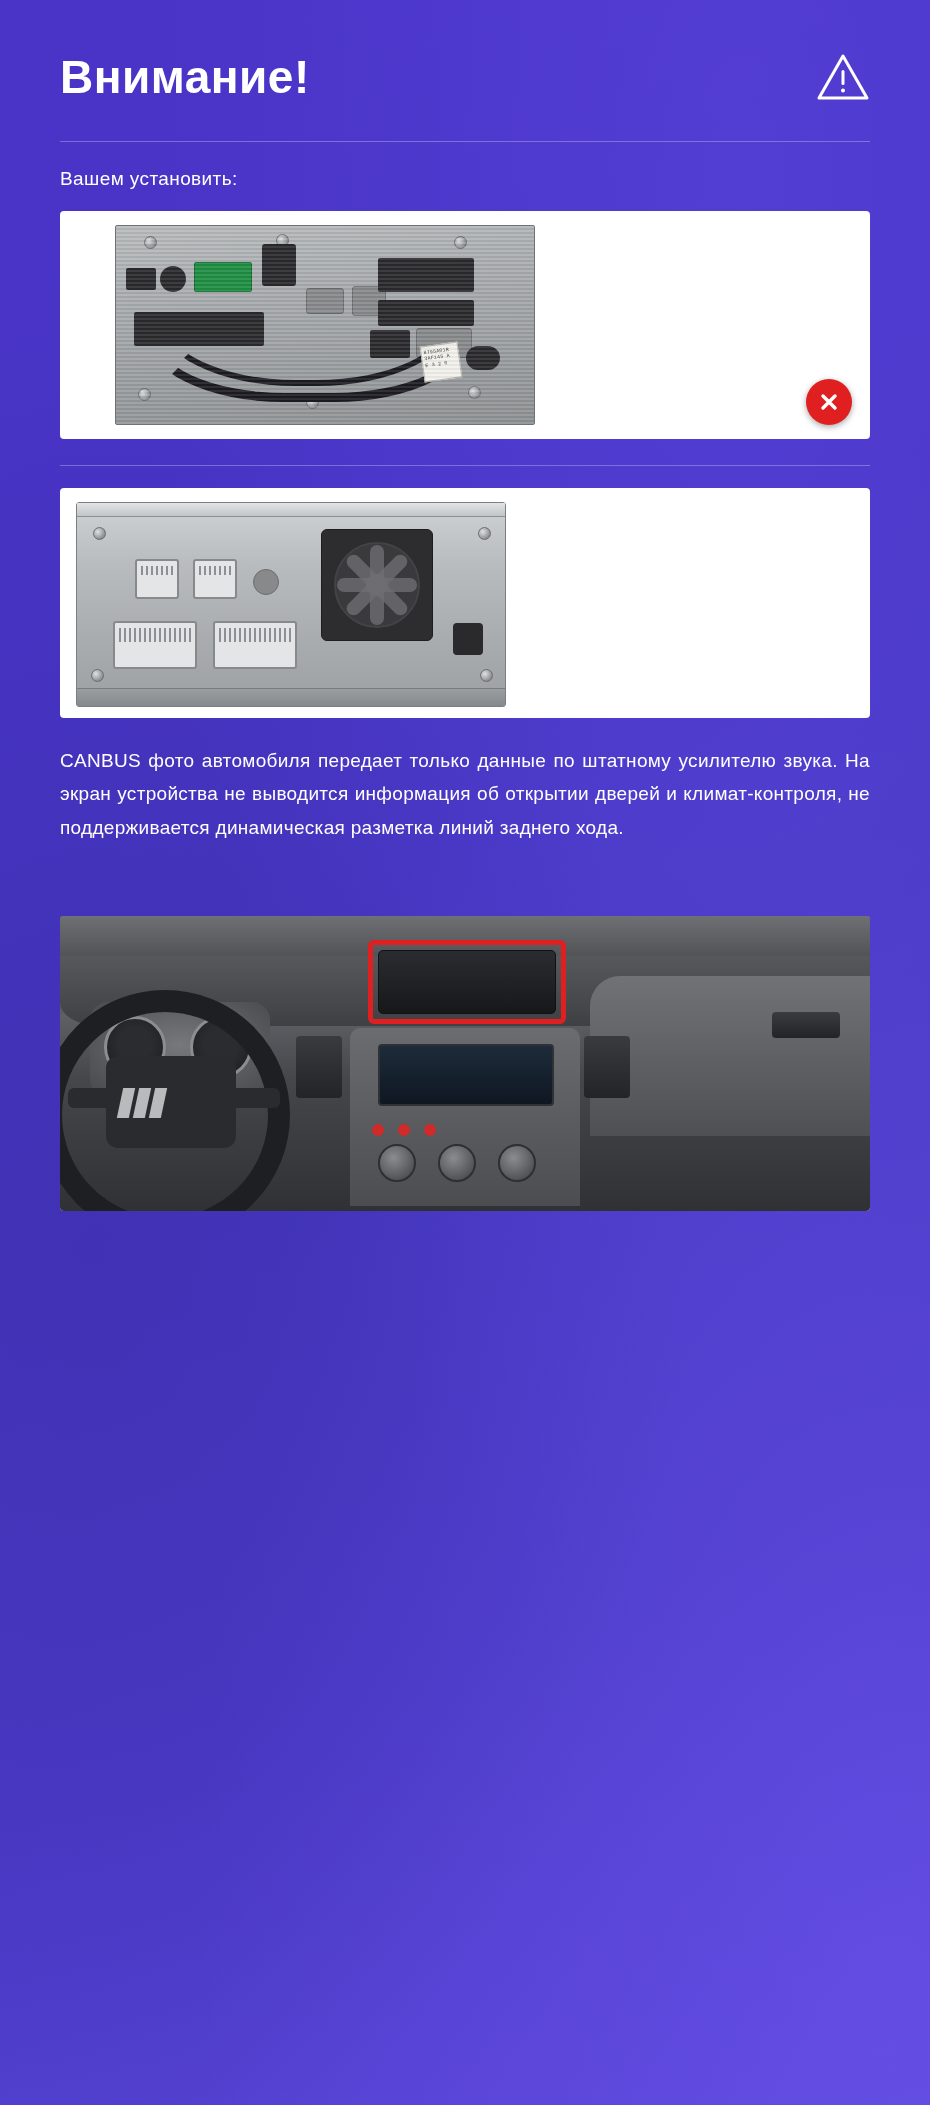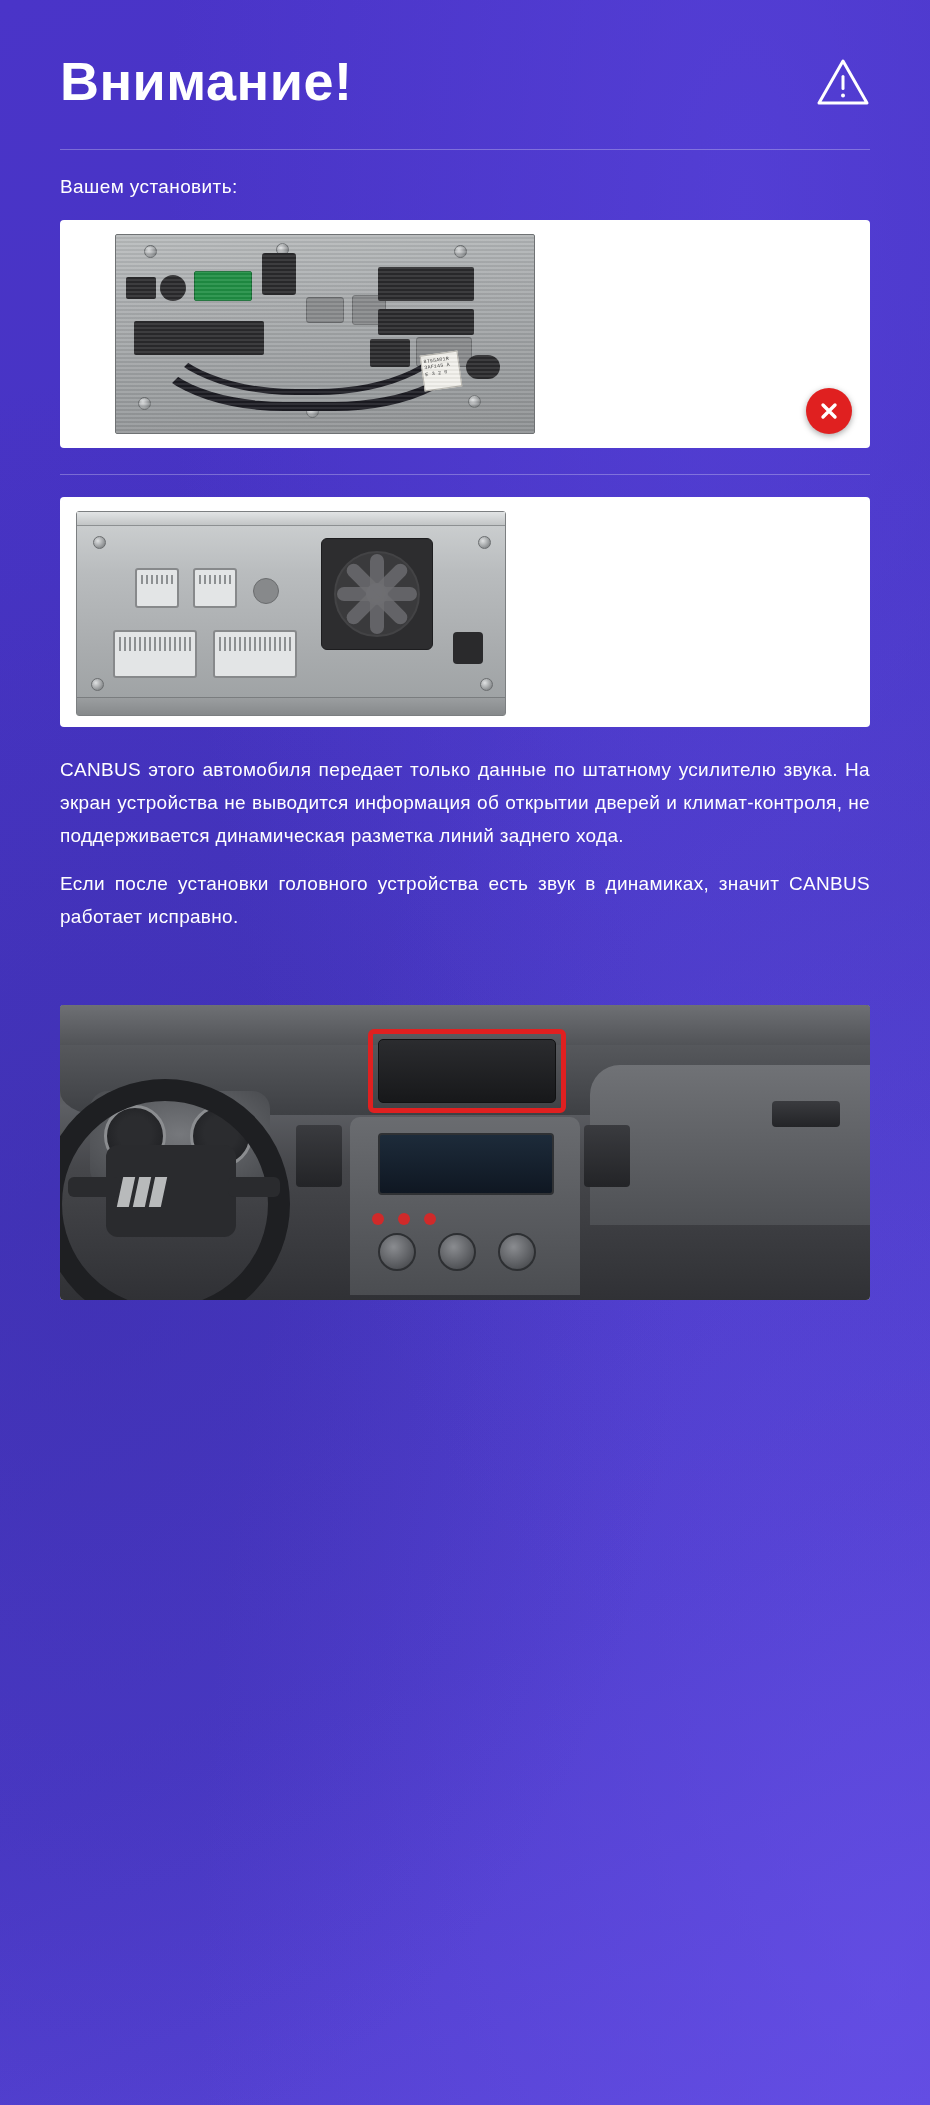--- a/index.html
+++ b/index.html
@@ -33,21 +33,21 @@
 
   .header {
     display: flex;
     align-items: center;
     justify-content: space-between;
     padding-top: 52px;
     padding-bottom: 20px;
   }
   .title {
     color: #ffffff;
-    font-size: 54px;
+    font-size: 46px;
     font-weight: bold;
     letter-spacing: 0.5px;
     line-height: 1.1;
     margin: 0;
   }
   .warn-icon svg { display: block; }
 
   .divider {
     height: 1px;
     background: rgba(255,255,255,0.28);
@@ -405,22 +405,21 @@
 
       <div class="blk" style="right:22px; top:120px; width:30px; height:32px; border-radius:4px;"></div>
       <div class="scr" style="right:14px; top:24px;"></div>
       <div class="scr" style="right:12px; top:166px;"></div>
       <div class="scr" style="left:16px; top:24px;"></div>
       <div class="scr" style="left:14px; top:166px;"></div>
     </div>
     <div class="whitepatch"></div>
   </div>
 
-  <p class="body-text justify">CANBUS этого автомобиля передает только данные по штатному усилителю звука. На экран устройства не выводится информация об открытии дверей и климат-контроля, не поддерживается динамическая разметка линий заднего хода.</p>
-  <p class="body-text justify">Если после установки головного устройства есть звук в динамиках, значит CANBUS работает исправно.</p>
+  <p class="body-text justify">CANBUS фото автомобиля передает только данные по штатному усилителю звука. На экран устройства не выводится информация об открытии дверей и климат-контроля, не поддерживается динамическая разметка линий заднего хода.</p>
 
   <div class="spacer-lg"></div>
 
 
   <div class="photo photo3">
     <div class="dash">
       <div class="windshield"></div>
       <div class="dash-top"></div>
       <div class="passenger-dash"></div>
 

